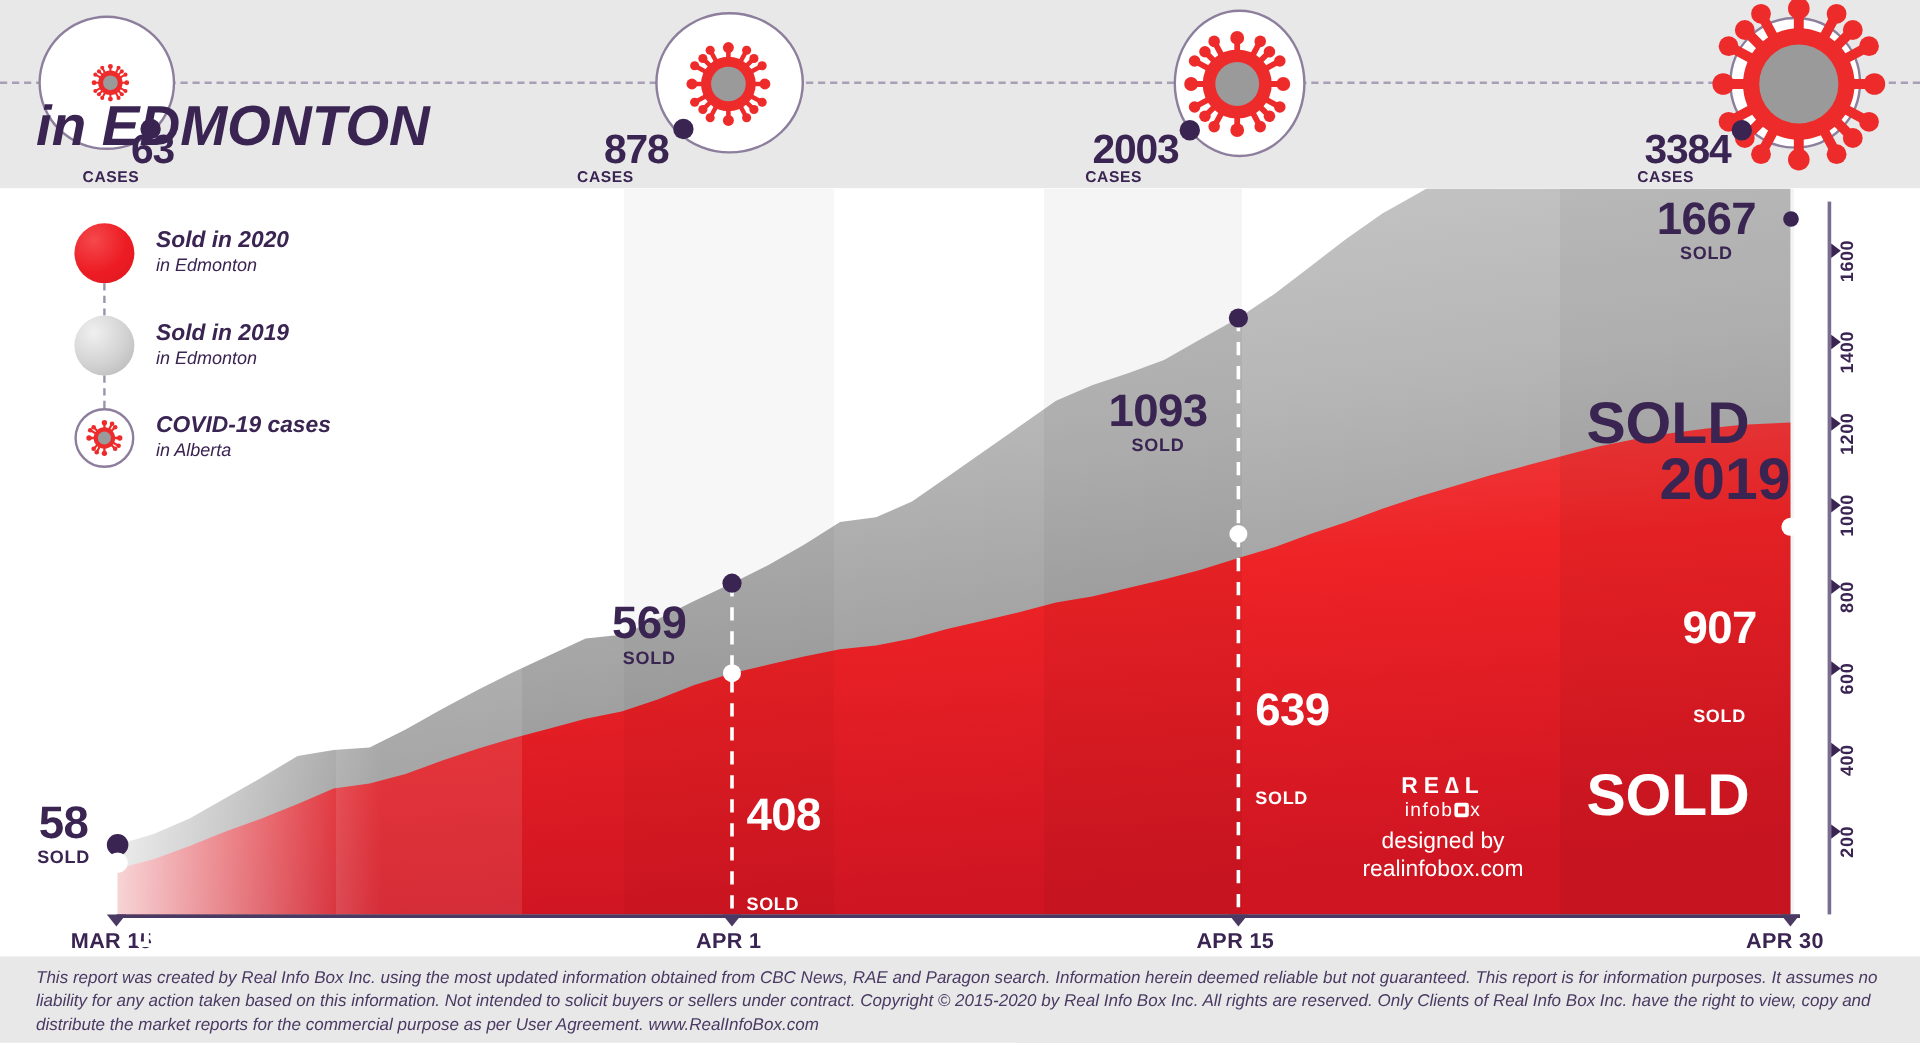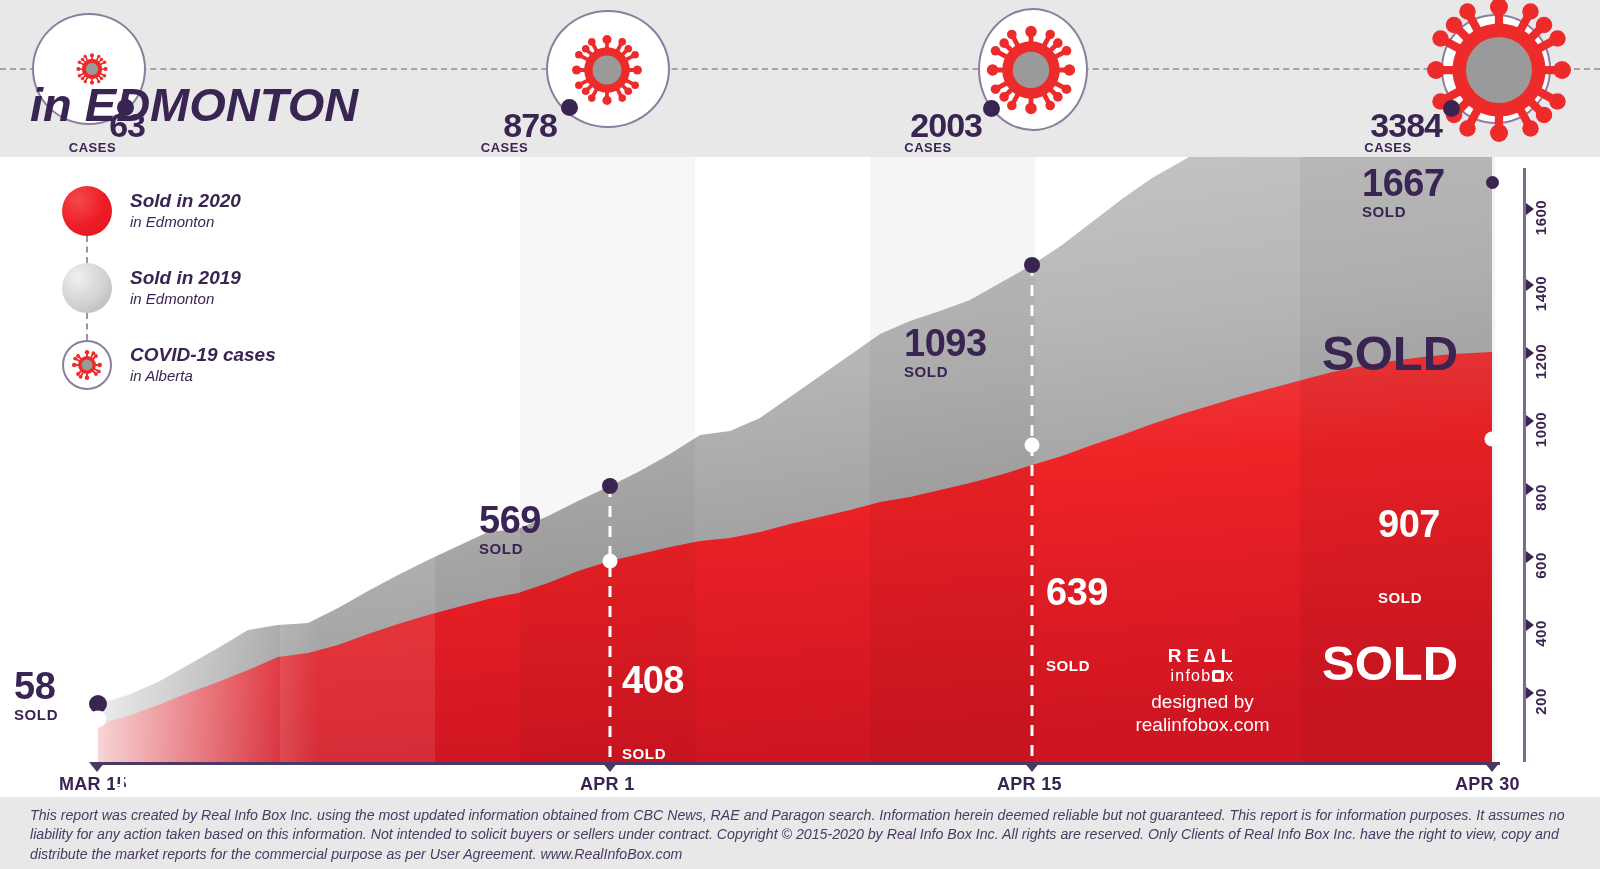--- a/index.html
+++ b/index.html
@@ -88,21 +88,21 @@
   .callout { position: absolute; z-index: 28; white-space: nowrap; }
   .callout .cv {
     font-weight: 800; font-size: 38px; line-height: 0.95; letter-spacing: -0.5px;
   }
   .callout .cl {
     font-weight: 800; font-size: 15px; line-height: 1; letter-spacing: 0.6px;
     margin-top: 3px;
   }
   .callout.dark .cv, .callout.dark .cl { color: #3a2452; }
   .callout.light .cv, .callout.light .cl { color: #ffffff; margin-top: 48px; }
-  .callout.ta-r { text-align: left; }
+  .callout.ta-r { text-align: center; }
   .callout.ta-l { text-align: left; }
   .callout.sm .cv { font-size: 30px; }
   .callout.sm .cl { font-size: 12px; }
 
   
   .big-lbl { position: absolute; z-index: 26; white-space: nowrap; line-height: 0.96; }
   .big-lbl .l1 { font-weight: 800; font-size: 49px; letter-spacing: 0px; }
   .big-lbl .l2 { font-weight: 800; font-size: 49px; letter-spacing: 0px; text-align: right; }
   .big-lbl.dark .l1, .big-lbl.dark .l2 { color: #3a2452; }
   .big-lbl.light .l1, .big-lbl.light .l2 { color: #ffffff; }
@@ -530,20 +530,21 @@
     <div class="cl">SOLD</div>
   </div>
 
   <div class="callout light ta-r" style="left:1378px; top:458px; width:110px;">
     <div class="cv">907</div>
     <div class="cl">SOLD</div>
   </div>
 
   <div class="big-lbl dark" style="left:1322px; top:330px; width:170px;">
     <div class="l1">SOLD</div>
+    <div class="l2">2019</div>
   </div>
 
   <div class="big-lbl light" style="left:1322px; top:640px; width:170px;">
     <div class="l1">SOLD</div>
   </div>
 
   <div class="brand" style="left:1100px; top:646px; width:205px;">
     <div class="brand-real">RE∆L</div>
     <div class="brand-info"><span>infob</span><span class="bx"></span><span>x</span></div>
     <div class="brand-d1">designed by</div>

